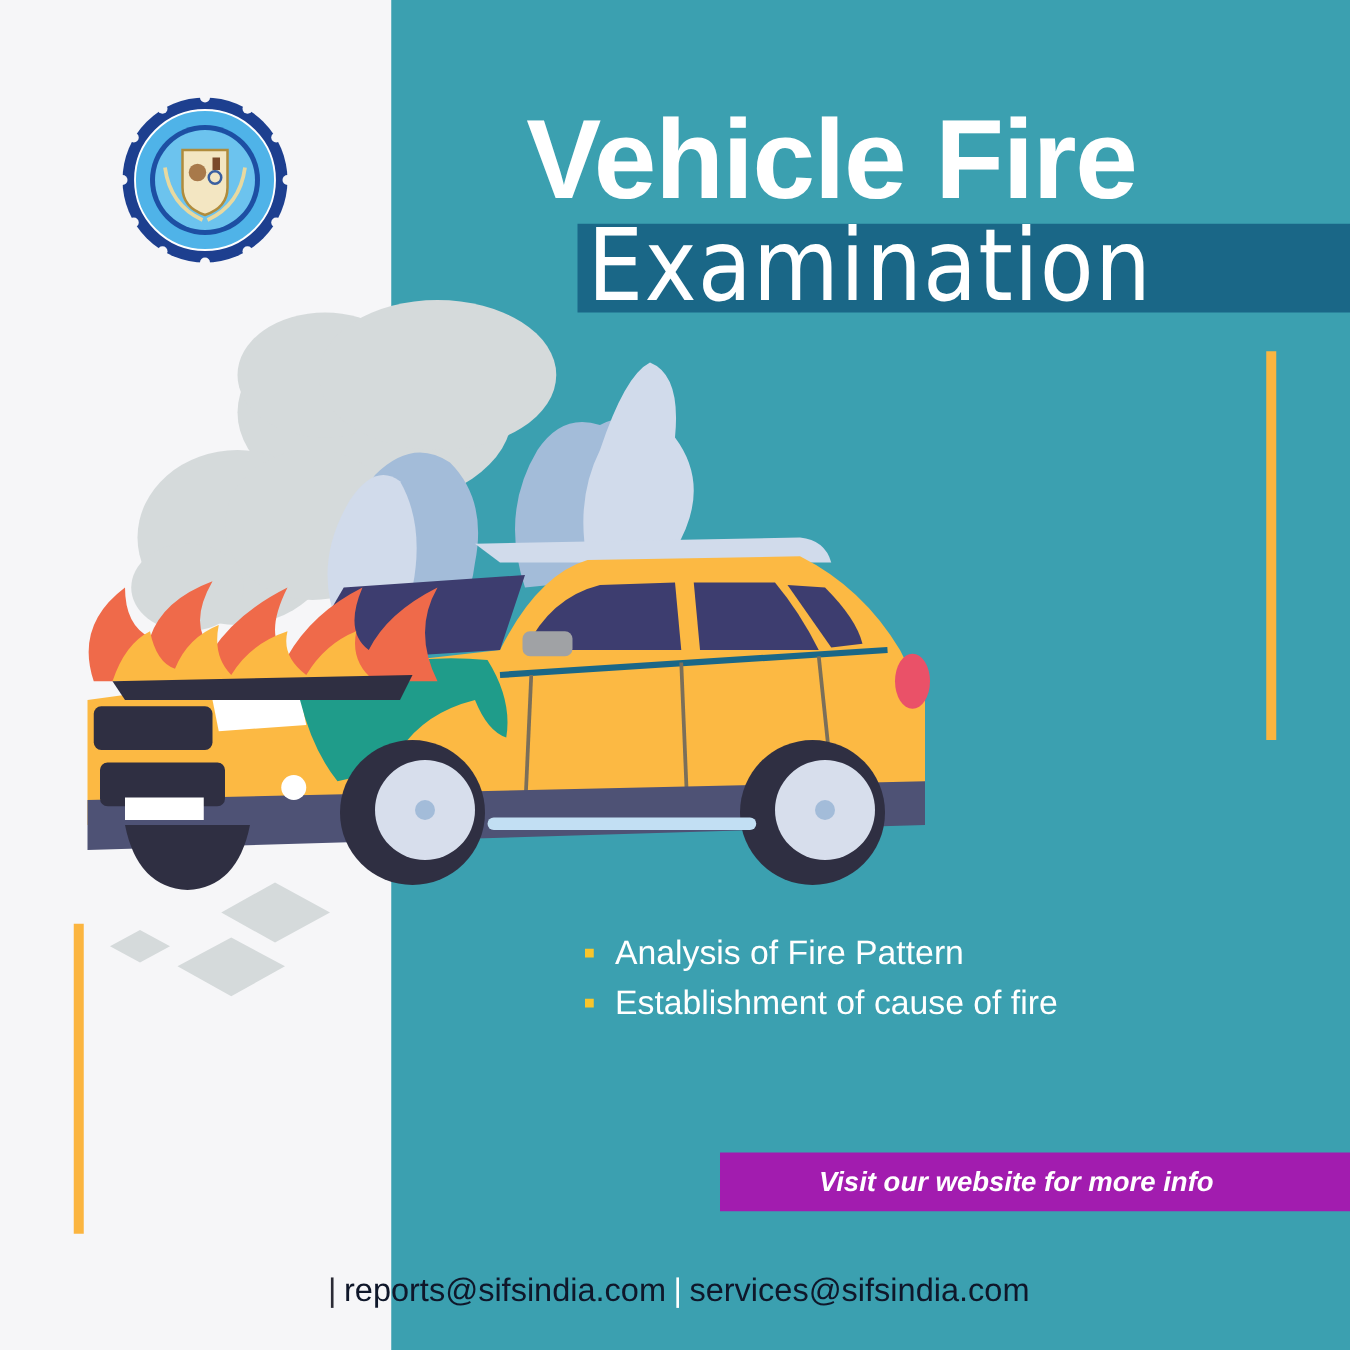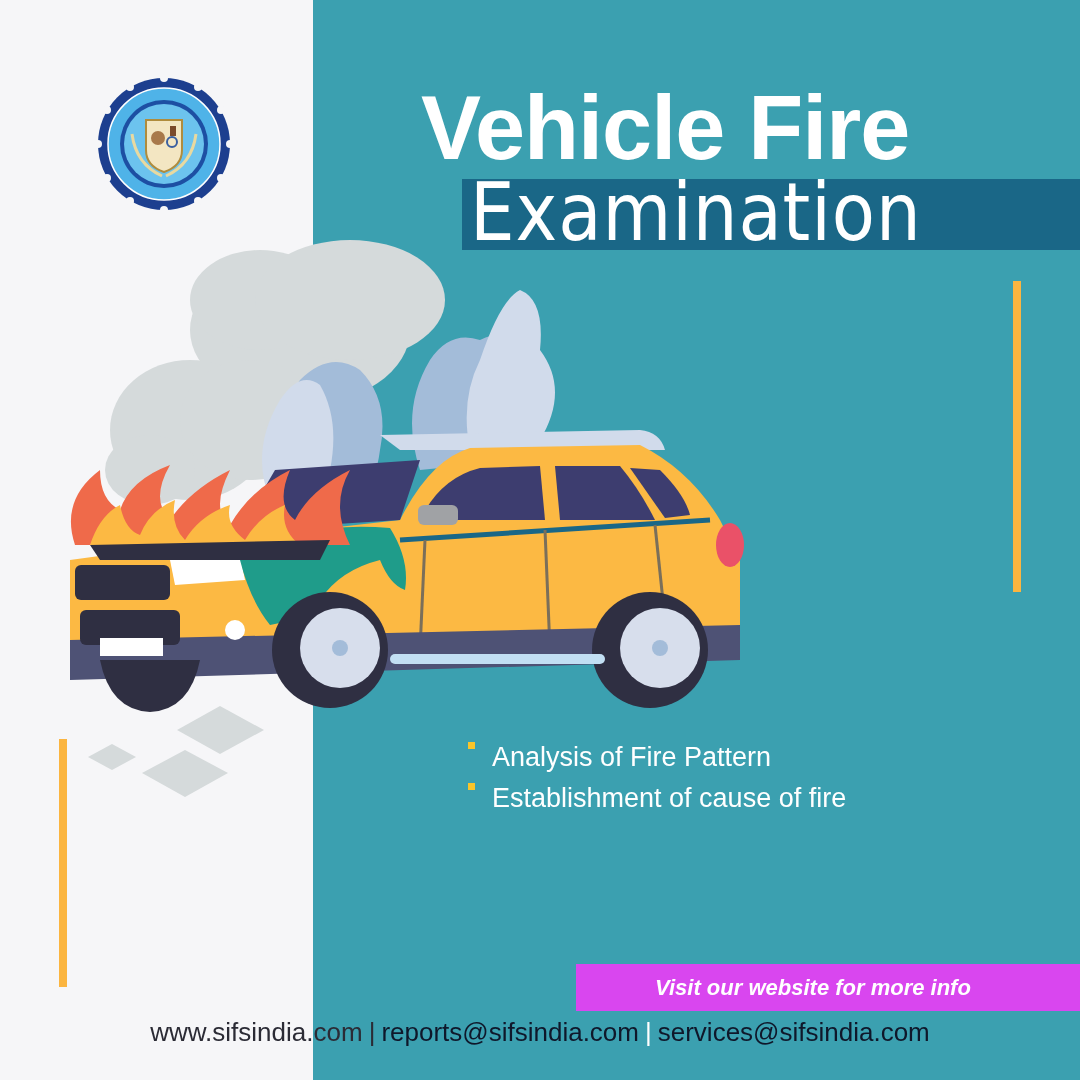--- a/index.html
+++ b/index.html
@@ -7,23 +7,23 @@
   .left-panel{position:absolute;left:0;top:0;width:313px;height:1080px;background:#f6f6f8;}
   .teal-panel{position:absolute;left:313px;top:0;width:767px;height:1080px;background:#3ba0b0;}
   .logo{position:absolute;left:96px;top:76px;width:136px;height:136px;}
   .title-main{position:absolute;left:421px;top:78px;width:620px;color:#fff;font-weight:bold;font-size:90px;line-height:100px;letter-spacing:-1px;white-space:nowrap;}
   .title-sub-box{position:absolute;left:462px;top:179px;width:618px;height:71px;background:#1a6787;}
   .title-sub{position:absolute;left:470px;top:170px;color:#fff;font-size:80px;line-height:86px;font-weight:normal;letter-spacing:1px;white-space:nowrap;font-family:"DejaVu Sans",sans-serif;transform:scaleX(0.98);transform-origin:left;font-stretch:condensed;}
   .vline-right{position:absolute;left:1013px;top:281px;width:8px;height:311px;background:#fbb540;}
   .vline-left{position:absolute;left:59px;top:739px;width:8px;height:248px;background:#fbb540;}
   .illustration{position:absolute;left:0;top:240px;width:760px;height:560px;}
   .bullets{position:absolute;left:468px;top:742px;margin:0;padding:0;list-style:none;}
-  .bullets li{display:flex;align-items:flex-start;height:40.5px;color:#fff;font-size:27px;white-space:nowrap;}
+  .bullets li{display:flex;align-items:center;height:40.5px;color:#fff;font-size:27px;white-space:nowrap;}
   .bullet-sq{width:7px;height:7px;background:#f9c52a;margin-right:17px;flex:none;}
-  .cta{position:absolute;left:576px;top:964px;width:504px;height:47px;background:#d946ef;color:#fff;font-style:italic;font-weight:bold;font-size:22px;display:flex;align-items:center;justify-content:center;padding-right:30px;box-sizing:border-box;}
+  .cta{position:absolute;left:576px;top:922px;width:504px;height:47px;background:#a21caf;color:#fff;font-style:italic;font-weight:bold;font-size:22px;display:flex;align-items:center;justify-content:center;padding-right:30px;box-sizing:border-box;}
   .footer{position:absolute;left:0;top:1012px;width:1080px;height:40px;display:flex;align-items:center;justify-content:center;font-size:26px;white-space:nowrap;}
   .footer .f-web{color:#2b2b35;}
   .footer .f-sep1{color:#2b2b35;margin:0 6px;}
   .footer .f-sep2{color:#fff;margin:0 6px;}
   .footer .f-mail{color:#0f172a;}
 </style>
 </head>
 <body>
 
 <div class="left-panel"></div>
@@ -150,18 +150,17 @@
     </li>
   <li>
       <span class="bullet-sq"></span>
       <span>Establishment of cause of fire</span>
     </li>
 </ul>
 
 <div class="cta">Visit our website for more info</div>
 
 <div class="footer">
-  <span class="f-web">www.sifsindia.com</span>
   <span class="f-sep1">|</span>
   <span class="f-mail">reports@sifsindia.com</span>
   <span class="f-sep2">|</span>
   <span class="f-mail">services@sifsindia.com</span>
 </div>
 
 </body></html>

